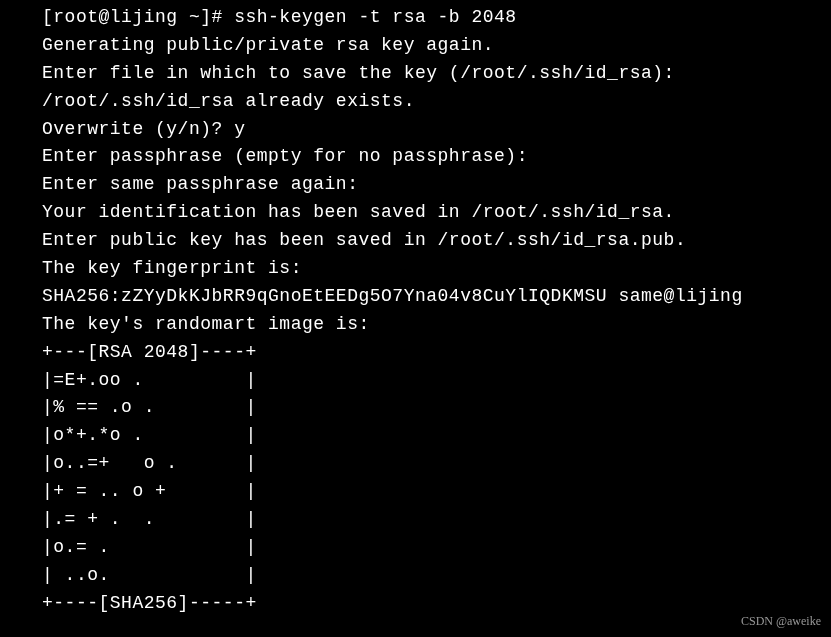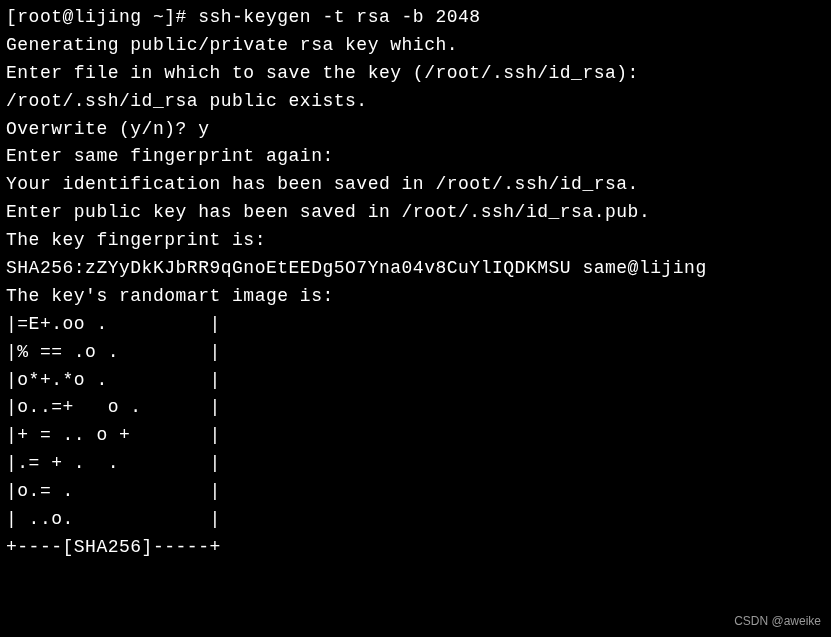--- a/index.html
+++ b/index.html
@@ -14,46 +14,49 @@
       font-size: 18px;
       line-height: 1.55;
       padding: 4px 6px;
       width: 831px;
       height: 637px;
       position: relative;
       letter-spacing: 0.5px;
     }
     .terminal-line {
       white-space: pre;
+      margin-left: 36px;
     }
     .watermark {
       position: absolute;
       bottom: 6px;
       right: 10px;
       font-size: 12px;
       color: #999;
-      font-family: Liberation Sans, sans-serif;
+      font-family: Liberation Serif, serif;
       letter-spacing: normal;
     }
   </style>
 </head>
 <body>
 
 <div>
   <div class="terminal-line">[root@lijing ~]# ssh-keygen -t rsa -b 2048</div>
-  <div class="terminal-line">Generating public/private rsa key which.</div>
+  <div class="terminal-line">Generating public/private rsa key again.</div>
   <div class="terminal-line">Enter file in which to save the key (/root/.ssh/id_rsa):</div>
-  <div class="terminal-line">/root/.ssh/id_rsa public exists.</div>
+  <div class="terminal-line">/root/.ssh/id_rsa already exists.</div>
   <div class="terminal-line">Overwrite (y/n)? y</div>
-  <div class="terminal-line">Enter same fingerprint again:</div>
+  <div class="terminal-line">Enter passphrase (empty for no passphrase):</div>
+  <div class="terminal-line">Enter same passphrase again:</div>
   <div class="terminal-line">Your identification has been saved in /root/.ssh/id_rsa.</div>
   <div class="terminal-line">Enter public key has been saved in /root/.ssh/id_rsa.pub.</div>
   <div class="terminal-line">The key fingerprint is:</div>
   <div class="terminal-line">SHA256:zZYyDkKJbRR9qGnoEtEEDg5O7Yna04v8CuYlIQDKMSU same@lijing</div>
   <div class="terminal-line">The key's randomart image is:</div>
+  <div class="terminal-line">+---[RSA 2048]----+</div>
   <div class="terminal-line">|=E+.oo .         |</div>
   <div class="terminal-line">|% == .o .        |</div>
   <div class="terminal-line">|o*+.*o .         |</div>
   <div class="terminal-line">|o..=+   o .      |</div>
   <div class="terminal-line">|+ = .. o +       |</div>
   <div class="terminal-line">|.= + .  .        |</div>
   <div class="terminal-line">|o.= .            |</div>
   <div class="terminal-line">| ..o.            |</div>
   <div class="terminal-line">+----[SHA256]-----+</div>
 </div>

